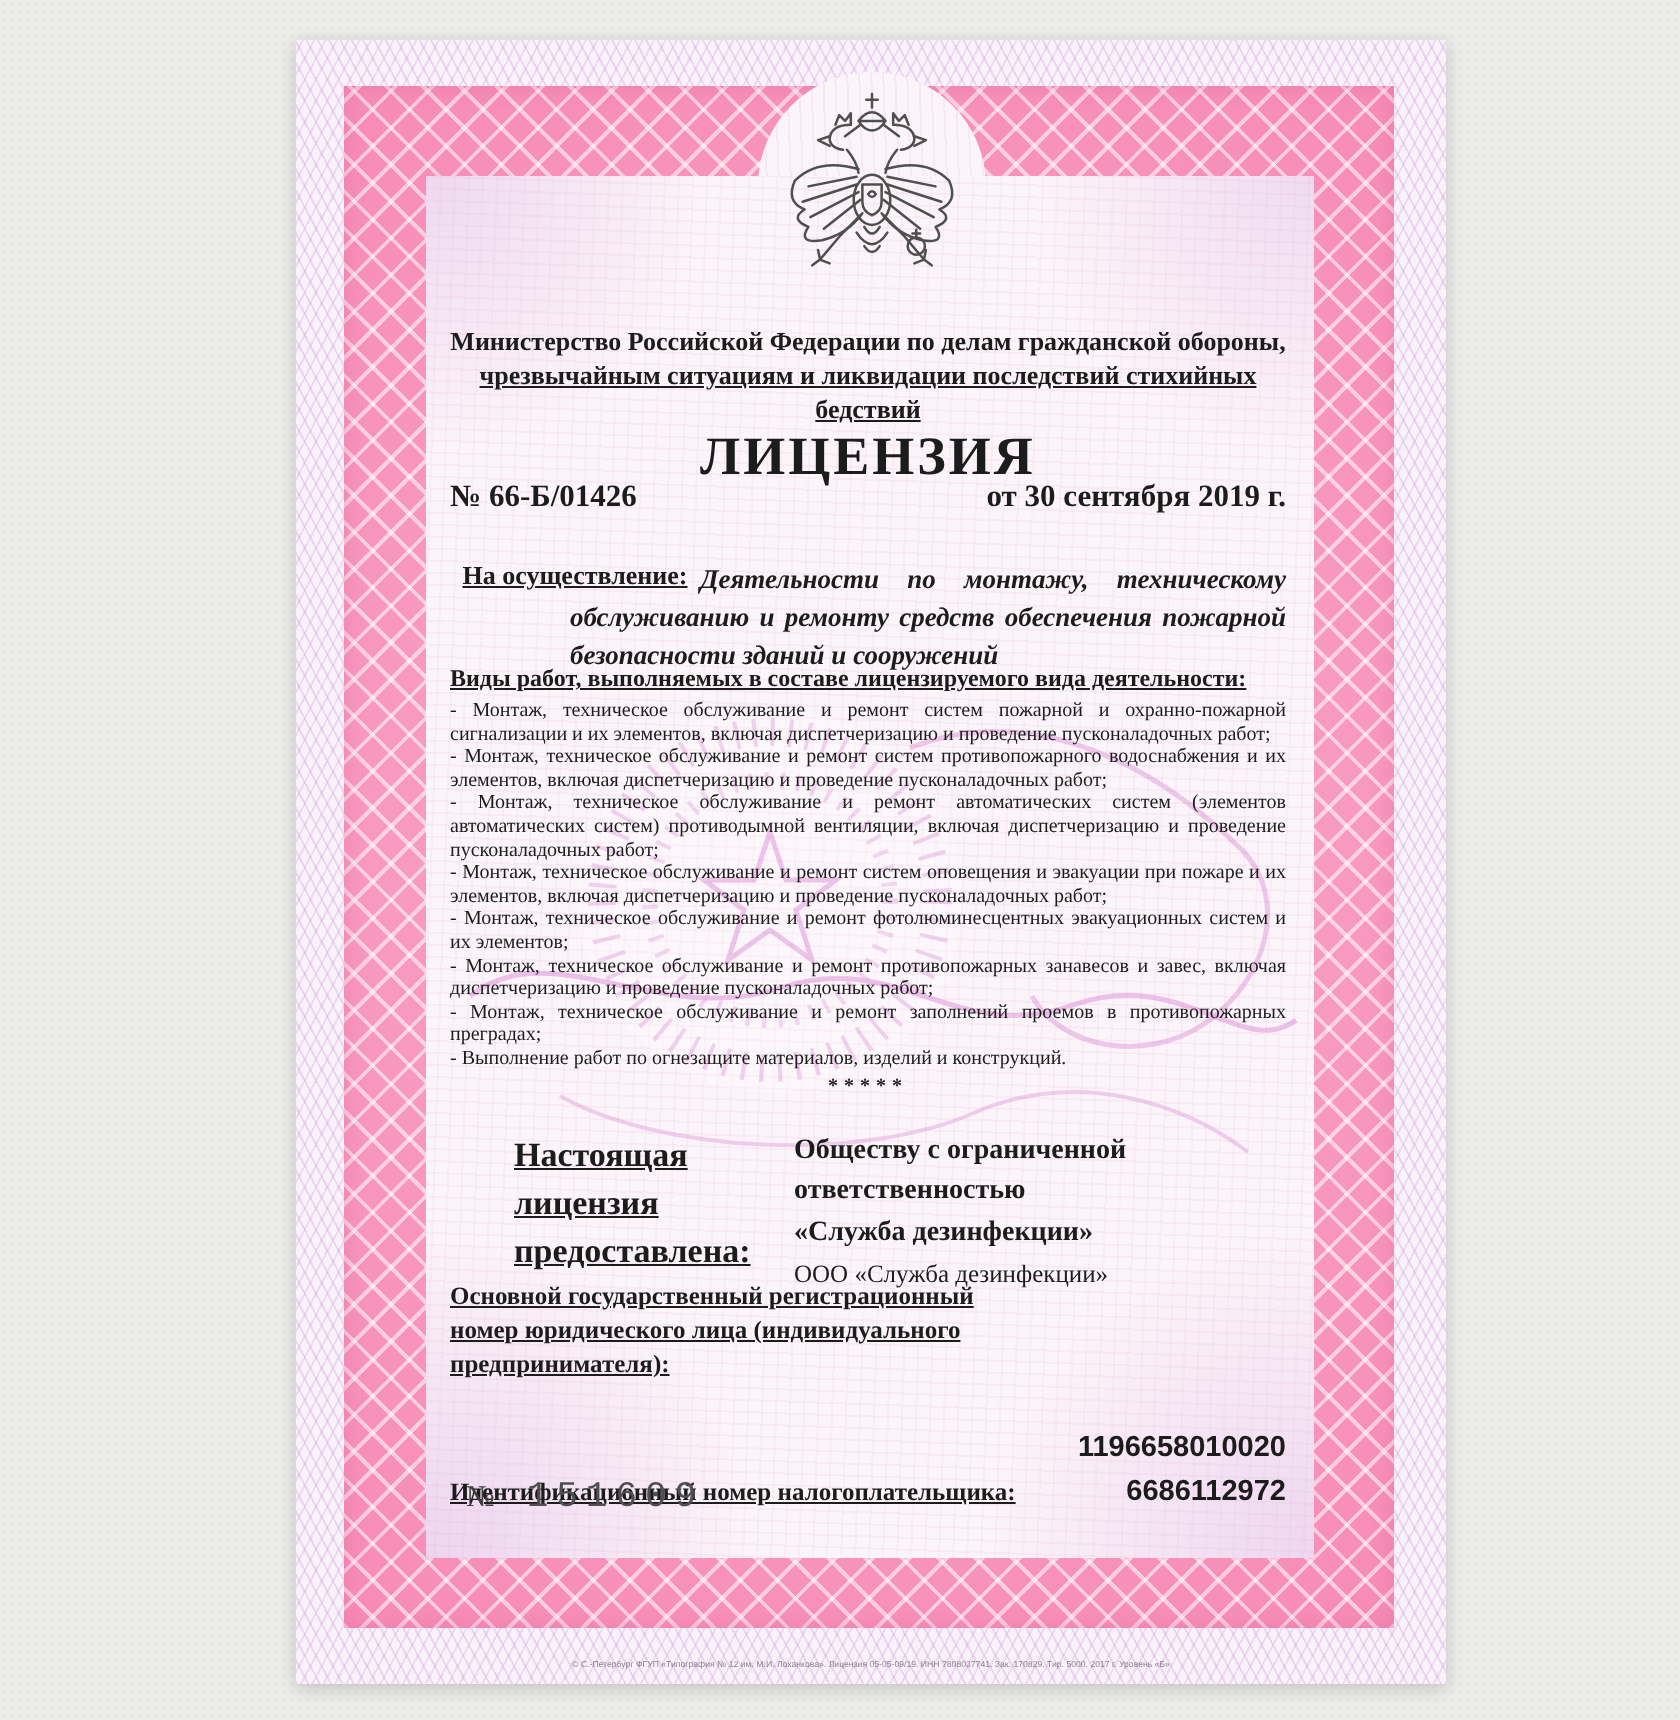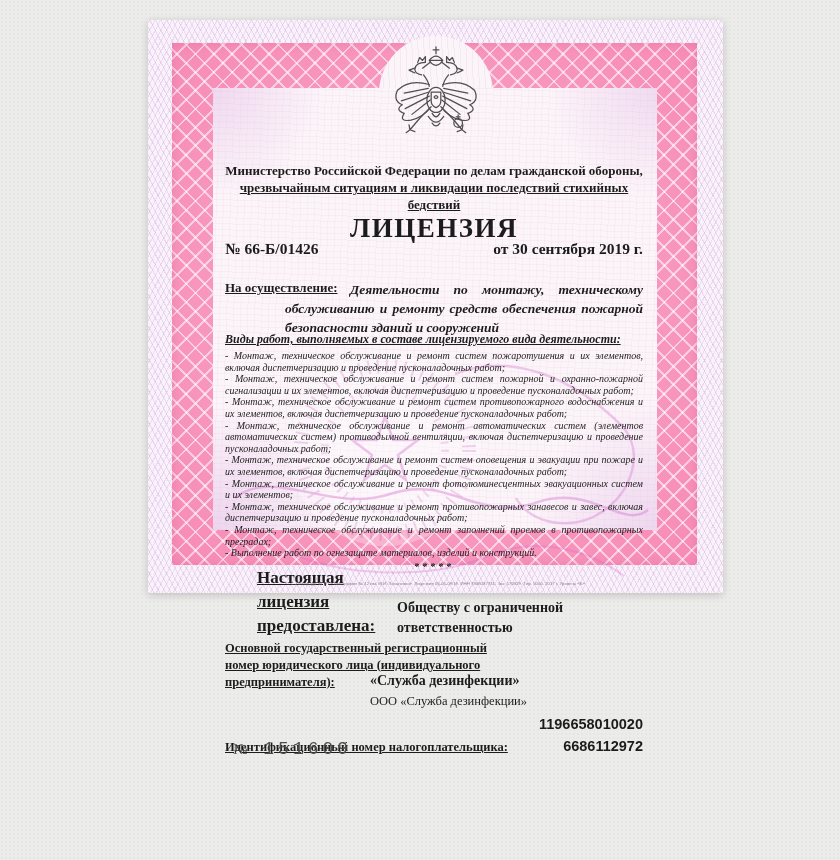--- a/index.html
+++ b/index.html
@@ -5,21 +5,21 @@
   html,body{margin:0;padding:0;}
   body{
     width:840px;height:860px;position:relative;overflow:hidden;
     background:#ececea;
     background-image:radial-gradient(rgba(0,0,0,.025) 1px, transparent 1px);
     background-size:4px 4px;
     font-family:"Liberation Serif","DejaVu Serif",serif;
     color:#1c1c1c;
   }
   .page{
-    position:absolute;left:148px;top:20px;width:575px;height:573px;
+    position:absolute;left:148px;top:20px;width:575px;height:822px;
     background-color:#faf2fb;
     background-image:
       repeating-linear-gradient(62deg, rgba(198,150,210,.30) 0 1px, transparent 1px 5px),
       repeating-linear-gradient(-62deg, rgba(198,150,210,.26) 0 1px, transparent 1px 5px);
     box-shadow:0 2px 8px rgba(0,0,0,.18);
   }
   .band-pink{
     position:absolute;top:23px;left:24px;right:26px;bottom:28px;
     background-color:#f78fb8;
     background-image:
@@ -57,34 +57,34 @@
   .content{
     position:absolute;left:77px;right:80px;top:0;bottom:0;z-index:5;
   }
   .block{position:absolute;left:0;right:0;}
   .ministry{top:142px;text-align:center;font-weight:bold;font-size:13px;line-height:1.32;}
   .ministry .l2{text-decoration:underline;}
   .title{top:193px;text-align:center;font-weight:bold;font-size:27px;letter-spacing:1.5px;}
   .numrow{top:220px;display:flex;justify-content:space-between;font-weight:bold;font-size:15.5px;}
   .activity{top:260px;}
   .label-u{font-weight:bold;text-decoration:underline;font-size:13px;}
-  .activity .lbl{float:left;width:125px;}
+  .activity .lbl{float:left;width:125px;text-align:center;}
   .activity .txt{
     margin-left:60px;font-weight:bold;font-style:italic;font-size:13.5px;
     line-height:1.42;text-align:justify;
   }
-  .works{top:312px;font-style:italic;}
+  .works{top:312px;}
   .works .hdr{font-weight:bold;text-decoration:underline;font-size:12px;}
   .works .list{margin-top:3px;font-size:10px;line-height:1.16;text-align:justify;}
   .works .item{display:block;}
   .works .sep{text-align:center;font-weight:bold;font-size:10px;letter-spacing:3px;margin-top:2px;}
   .grantee{top:546px;}
   .grantee .lbl{float:left;width:140px;font-size:17px;line-height:1.4;margin-left:32px;}
   .grantee .names{margin-left:145px;}
-  .grantee .n1,.grantee .n2{font-weight:bold;font-size:14px;line-height:1.45;margin-top:32px;}
+  .grantee .n1,.grantee .n2{font-weight:bold;font-size:14px;line-height:1.45;}
   .grantee .n3{font-size:12.5px;margin-top:3px;}
   .ogrn{top:620px;}
   .ogrn .lbl{width:262px;font-size:12.5px;line-height:1.35;display:block;}
   .num-val{font-family:"Liberation Sans","DejaVu Sans",sans-serif;font-weight:bold;font-size:14.5px;margin-top:48px;}
   .ogrn .val{position:absolute;right:0;top:28px;}
   .innrow{top:670px;display:flex;justify-content:space-between;align-items:baseline;text-align:center;}
   .innrow .lbl{font-size:12.5px;}
   .serial{top:719px;left:8px;display:flex;align-items:baseline;color:#4b4b4b;}
   .serial .pre{font-size:15px;margin-right:16px;color:#3d3d3d;}
   .serial .num{font-family:"Liberation Mono","DejaVu Sans Mono",monospace;font-size:18px;letter-spacing:4px;color:#4f4f4f;}
@@ -157,21 +157,20 @@
     </div>
 
     <div class="block activity">
       <span class="lbl label-u">На осуществление:</span>
       <div class="txt">Деятельности по монтажу, техническому обслуживанию и ремонту средств обеспечения пожарной безопасности зданий и сооружений</div>
     </div>
 
     <div class="block works">
       <div class="hdr">Виды работ, выполняемых в составе лицензируемого вида деятельности:</div>
       <div class="list">
-        <span class="item">- Монтаж, техническое обслуживание и ремонт систем пожаротушения и их элементов, включая диспетчеризацию и проведение пусконаладочных работ;</span>
         <span class="item">- Монтаж, техническое обслуживание и ремонт систем пожарной и охранно-пожарной сигнализации и их элементов, включая диспетчеризацию и проведение пусконаладочных работ;</span>
         <span class="item">- Монтаж, техническое обслуживание и ремонт систем противопожарного водоснабжения и их элементов, включая диспетчеризацию и проведение пусконаладочных работ;</span>
         <span class="item">- Монтаж, техническое обслуживание и ремонт автоматических систем (элементов автоматических систем) противодымной вентиляции, включая диспетчеризацию и проведение пусконаладочных работ;</span>
         <span class="item">- Монтаж, техническое обслуживание и ремонт систем оповещения и эвакуации при пожаре и их элементов, включая диспетчеризацию и проведение пусконаладочных работ;</span>
         <span class="item">- Монтаж, техническое обслуживание и ремонт фотолюминесцентных эвакуационных систем и их элементов;</span>
         <span class="item">- Монтаж, техническое обслуживание и ремонт противопожарных занавесов и завес, включая диспетчеризацию и проведение пусконаладочных работ;</span>
         <span class="item">- Монтаж, техническое обслуживание и ремонт заполнений проемов в противопожарных преградах;</span>
         <span class="item">- Выполнение работ по огнезащите материалов, изделий и конструкций.</span>
       </div>
       <div class="sep">*****</div>

